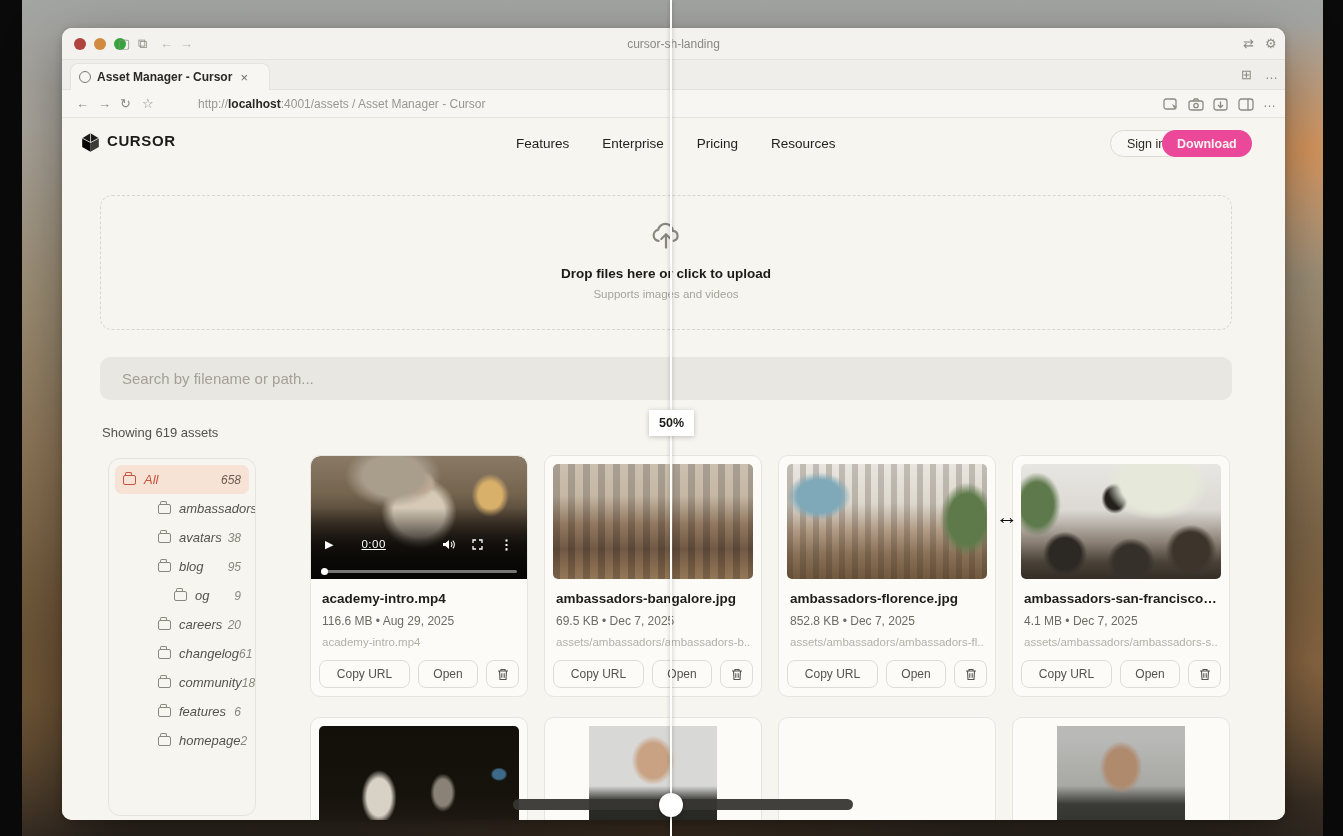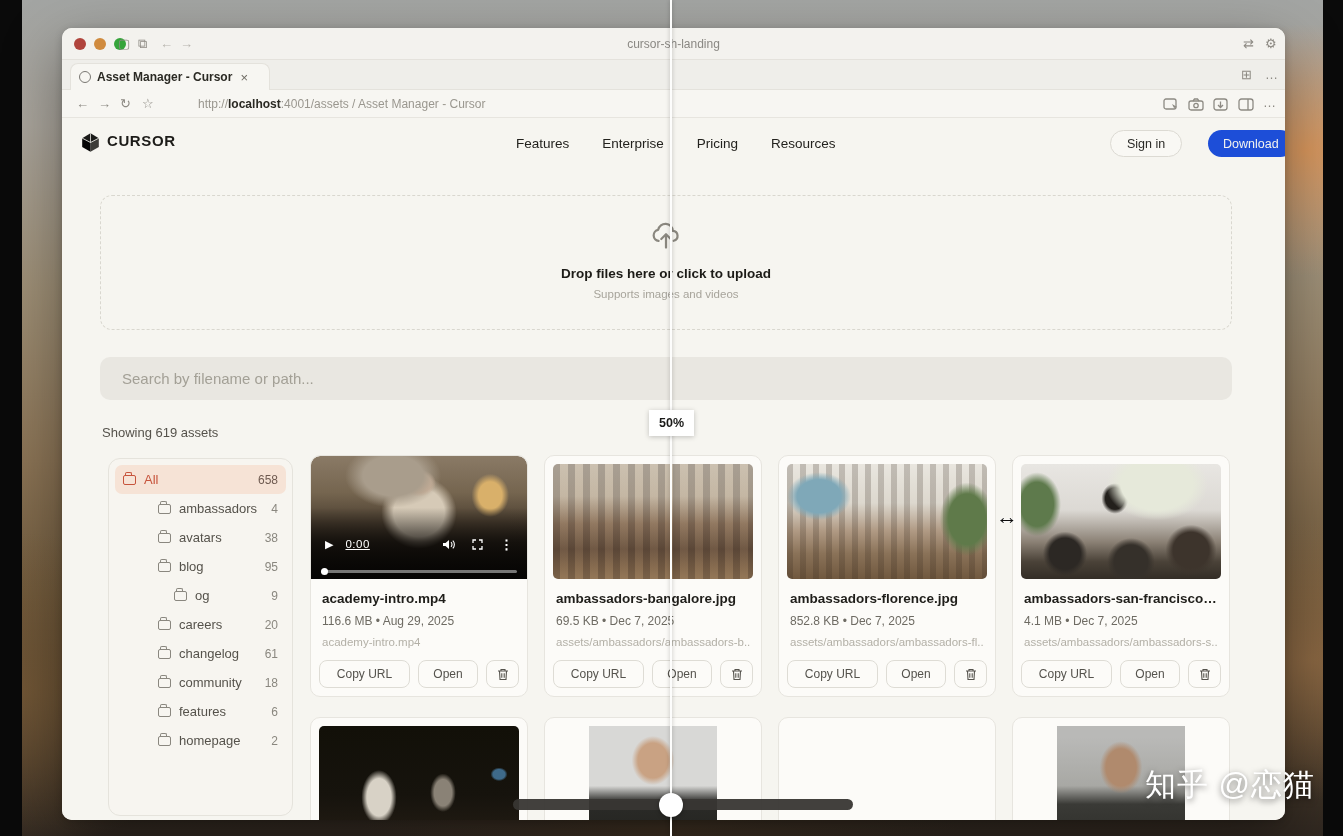--- a/index.html
+++ b/index.html
@@ -46,34 +46,34 @@
 
   
   .content { position:absolute; left:0; top:90px; width:1223px; height:702px; background:#f6f5f0; overflow:hidden; }
 
   .logo { position:absolute; left:18px; top:14px; display:flex; align-items:flex-start; gap:6px; }
   .brand { font-size:15px; font-weight:700; letter-spacing:.6px; color:#1c1b18; }
   .nav { position:absolute; left:454px; top:18px; display:flex; gap:33px; }
   .nav a { font-size:13.5px; color:#23221e; text-decoration:none; }
   .pill { position:absolute; top:12px; height:27px; display:flex; align-items:center; border-radius:14px; font-size:12.5px; }
   .signin { left:1048px; padding:0 16px; border:1px solid #dcdad3; background:#f9f8f4; color:#2a2a26; }
-  .download { left:1146px; padding:0 15px; background:#1d4ed8; color:#f4f3ef; font-weight:400; }
+  .download { left:1100px; padding:0 15px; background:#ec4899; color:#f4f3ef; font-weight:700; }
 
   .dropzone { position:absolute; left:38px; top:77px; width:1132px; height:135px; border:1.5px dashed #d9d7cf; border-radius:12px; text-align:center; }
   .dz-icon { margin-top:22px; }
   .dz-title { margin-top:10px; font-size:13.5px; font-weight:700; color:#1c1b17; }
   .dz-sub { margin-top:7px; font-size:11.5px; color:#a7a49b; }
 
   .searchbar { position:absolute; left:38px; top:239px; width:1132px; height:43px; background:#e9e7e1; border-radius:10px; display:flex; align-items:center; }
   .search-ph { margin-left:22px; font-size:15px; color:#a3a096; }
 
   .summary { position:absolute; left:40px; top:307px; font-size:13px; color:#55524b; }
 
   
-  .tree { position:absolute; left:46px; top:340px; width:185px; height:358px; background:#f7f5f0; border:1px solid #e5e3dc; border-radius:12px; padding:6px; overflow:hidden; }
+  .tree { position:absolute; left:46px; top:340px; width:148px; height:358px; background:#f7f5f0; border:1px solid #e5e3dc; border-radius:12px; padding:6px; overflow:hidden;font-style:italic; }
   .tree-item { height:29px; display:flex; align-items:center; border-radius:7px; }
   .tree-item .folder-ico { color:#8a877f; }
   .tree-label { margin-left:8px; font-size:13px; color:#55524b; }
   .tree-count { margin-left:auto; padding-right:8px; font-size:12px; color:#8a877f; }
   .d0{ padding-left:8px; } .d1{ padding-left:26px; } .d2{ padding-left:43px; } .d3{ padding-left:59px; }
   .tree-item.selected { background:#f6e3d6; }
   .tree-item.selected .folder-ico, .tree-item.selected .tree-label { color:#c7543c; }
   .tree-item.selected .tree-count { color:#6e5a50; }
   .folder-ico { width:13px; height:10px; border:1.4px solid currentColor; border-radius:2px; position:relative; display:inline-block; flex:none; }
   .folder-ico::before { content:""; position:absolute; top:-3.6px; left:.5px; width:5px; height:2.6px; border:1.4px solid currentColor; border-bottom:none; border-radius:2px 2px 0 0; }
@@ -93,21 +93,21 @@
   
   .t-academy { background:
       radial-gradient(26px 30px at 83% 32%, #d9b06a 0 45%, transparent 72%),
       radial-gradient(60px 40px at 38% 16%, #a99d8c 0 50%, transparent 80%),
       radial-gradient(20px 16px at 50% 22%, #cfb39b 0 60%, transparent 85%),
       radial-gradient(46px 44px at 50% 46%, #d6cab7 0 55%, transparent 82%),
       linear-gradient(180deg,#8a7a66 0%,#75654f 30%,#4a3e30 55%,#241e16 78%,#0e0c09 100%); }
   .video-shade { position:absolute; inset:0; background:linear-gradient(180deg, transparent 42%, rgba(10,8,6,.72) 70%, rgba(5,4,3,.94) 100%); }
   .video-controls { position:absolute; left:0; right:0; top:62%; height:24px; display:flex; align-items:center; padding:0 14px; color:#fff; }
   .vc-play { font-size:11px; }
-  .vc-time { margin-left:12px; font-size:11.5px; letter-spacing:.5px;text-decoration:underline; }
+  .vc-time { margin-left:28px; font-size:11.5px; letter-spacing:.5px;text-decoration:underline; }
   .vc-right { margin-left:auto; display:flex; align-items:center; gap:17px; }
   .vc-kebab { font-size:13px; font-weight:700; }
   .video-progress { position:absolute; left:10px; right:10px; bottom:6px; height:3px; background:rgba(255,255,255,.45); border-radius:2px; }
   .video-progress-dot { position:absolute; left:0; top:-2px; width:7px; height:7px; border-radius:50%; background:#fff; }
 
   .t-bangalore { background:
       repeating-linear-gradient(90deg, rgba(45,32,25,.30) 0 7px, rgba(120,95,70,.18) 7px 15px),
       linear-gradient(180deg,#ded6c8 0%,#d5cab8 28%,#977e66 52%,#6e5744 74%,#8b6f52 90%,#9a7d5c 100%); }
   .t-florence { background:
       radial-gradient(34px 46px at 90% 48%, #5f7a4a 0 55%, transparent 80%),
@@ -407,14 +407,13 @@
 
       </div>
     </div>
   </div>
 
   <div class="vline"></div>
   <div class="badge50">50%</div>
   <div class="scrubber"></div>
   <div class="knob"></div>
   <div class="resize-cursor">↔</div>
-  <div class="watermark">知乎 @恋猫</div>
 </div>
 
 </body></html>

